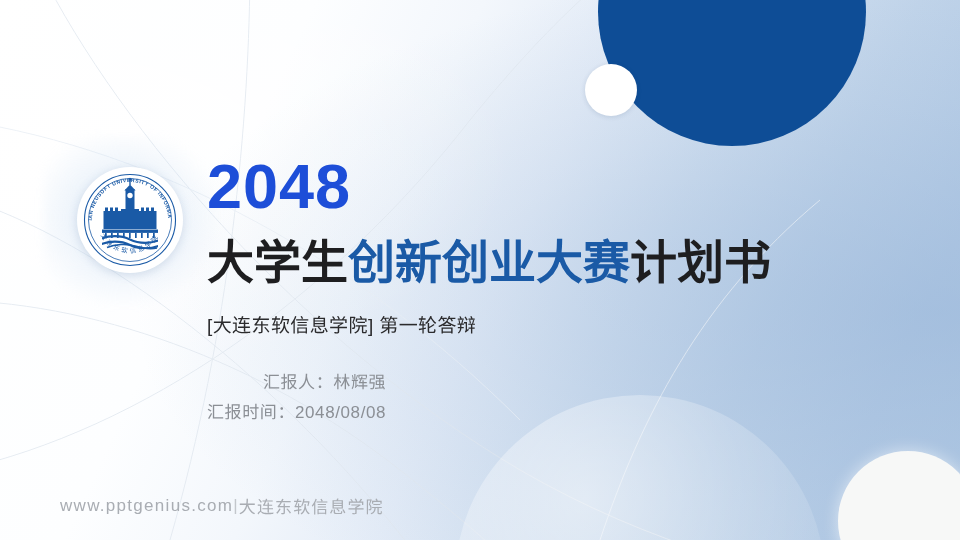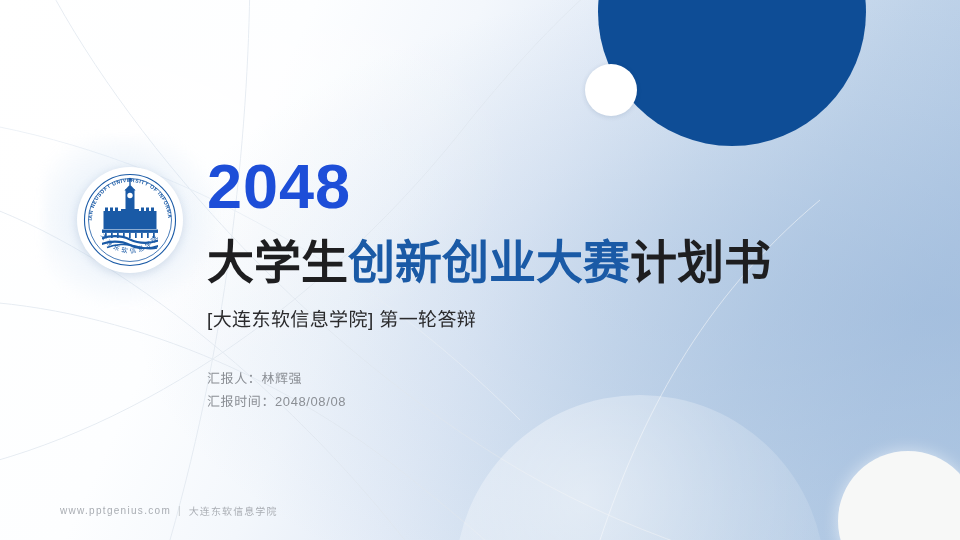--- a/index.html
+++ b/index.html
@@ -140,44 +140,44 @@
     margin-top: 20px;
     font-size: 47px;
     line-height: 1.08;
     font-weight: 700;
     letter-spacing: 0px;
     color: #1e1e20;
     white-space: nowrap;
   }
   .headline .accent { color: #1a5aa6; }
   .sub-line {
-    margin-top: 16px;
+    margin-top: 22px;
     font-size: 19px;
     color: #2b2b2d;
     letter-spacing: 0.4px;
   }
   .meta {
     position: absolute;
     left: 207px; top: 368px;
-    font-size: 13px;
+    font-size: 17px;
     line-height: 1.75;
     color: #8b8f95;
     letter-spacing: 0.6px;
+    text-align: right;
   }
 
   
   .footer {
     position: absolute;
     left: 60px; bottom: 22px;
-    font-size: 10px;
+    font-size: 17px;
     letter-spacing: 1.1px;
     color: #a9adb3;
     display: flex;
     align-items: center;
-    gap: 7px;
     white-space: nowrap;
   }
   .footer .sep { color: #c3c7cc; }
   .footer .site { letter-spacing: 1.3px; }
 </style>
 </head>
 <body>
 
 <div id="slide">
 

